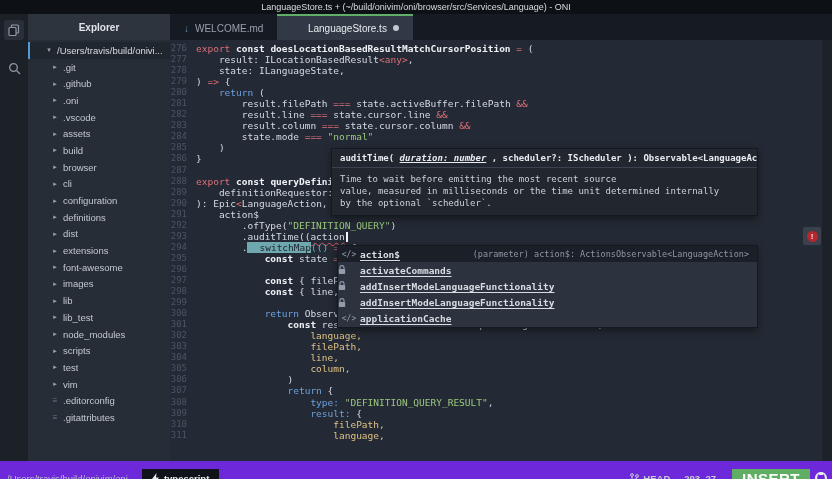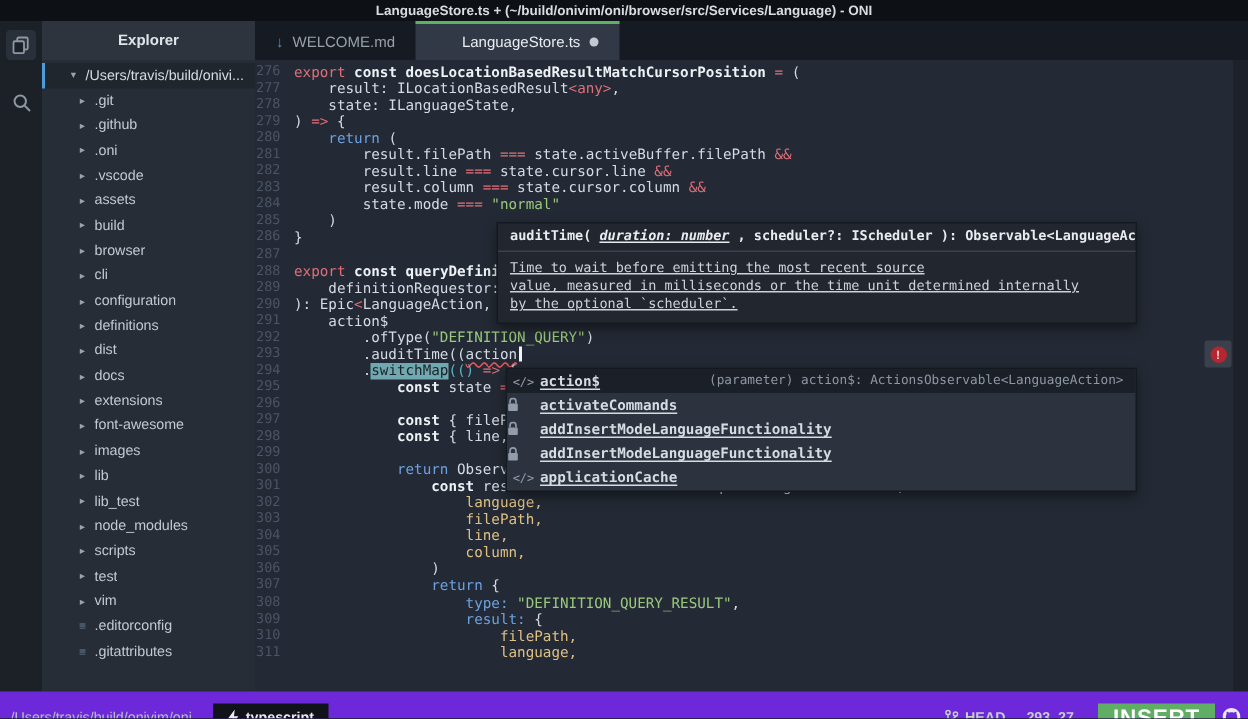--- a/index.html
+++ b/index.html
@@ -2,21 +2,21 @@
 <html><head>
 <meta charset="utf-8">
 <style>
   * { margin:0; padding:0; box-sizing:border-box; }
   html,body { background:#10131a; }
   .app { position:relative; width:832px; height:479px; overflow:hidden;
          background:#242a35; font-family:"Liberation Sans", sans-serif; }
 
   
   .titlebar { position:absolute; left:0; top:0; width:832px; height:14px;
-              background:#0d1014; color:#d9dde2; font-size:9px; font-weight:bold;
+              background:#0d1014; color:#d9dde2; font-size:9px; font-weight:normal;
               display:flex; align-items:center; justify-content:center; }
 
   
   .activitybar { position:absolute; left:0; top:14px; width:28px; height:447px; background:#1c2128; }
   .act-btn { position:absolute; left:4px; width:20px; height:20px; border-radius:3px;
              display:flex; align-items:center; justify-content:center; }
   .act-files { top:6px; background:#2a303a; }
   .act-search { top:44px; }
 
   
@@ -55,41 +55,41 @@
   .sg-k { color:#de6e77; }
   .sg-c { color:#eef1f5; font-weight:bold; }
   .sg-n { color:#eef1f5; font-weight:bold; }
   .sg-w { color:#d5dbe5; }
   .sg-o { color:#de6e77; }
   .sg-s { color:#9ac97d; }
   .sg-b { color:#6ca1e0; }
   .sg-y { color:#dfc184; }
   .sg-t { color:#56b6c2; }
   .sg-e { color:#d5dbe5; text-decoration:underline wavy #e0555a 1px; text-underline-offset:2px; }
-  .sg-hl { background:#6fa8ae; color:#1c222b; }
+  .sg-hl { background:#6fa8ae; color:#1c222b;padding-left:12px; }
   .cursor { display:inline-block; width:2px; height:10px; background:#f0f2f5;
             vertical-align:middle; margin-left:1px; }
 
   .scrollbar { position:absolute; left:822px; top:40px; width:10px; height:421px; background:#1d222a; }
 
   
   .err-badge { position:absolute; left:803px; top:227px; width:18px; height:18px;
                background:#3a414c; border-radius:2px; display:flex; align-items:center; justify-content:center; }
   .err-circle { width:11px; height:11px; border-radius:50%; background:#b5262e; color:#f2dfe0;
                 font-size:8px; font-weight:bold; display:flex; align-items:center; justify-content:center; }
 
   
   .tooltip { position:absolute; left:331px; top:148px; width:427px; background:#22262e;
              border:1px solid #141820; box-shadow:0 3px 8px rgba(0,0,0,.45);
              font-family:"DejaVu Sans Mono", monospace; }
   .tt-title { padding:4px 8px; font-size:9px; font-weight:bold; color:#e8ebf0;
               border-bottom:1px solid #3a4150; white-space:nowrap; overflow:hidden; }
   .tt-param { font-style:italic; text-decoration:underline; }
   .tt-body { padding:5px 8px 6px 8px; font-size:9px; color:#ced3db; }
-  .tt-body div { line-height:12px; white-space:nowrap;text-decoration:underline; }
+  .tt-body div { line-height:12px; white-space:nowrap; }
 
   
   .popup { position:absolute; left:337px; top:245px; width:421px; background:#2c333e;
            border:1px solid #141820; box-shadow:0 3px 8px rgba(0,0,0,.45); }
   .cmp-row { height:16.2px; display:flex; align-items:center;
              font-family:"DejaVu Sans Mono", monospace; font-size:9.5px; color:#d7dce3; }
   .cmp-row.selected { background:#1a1f28; }
   .cmp-icon { flex:0 0 22px; text-align:center; color:#939cab; font-size:8px; }
   .cmp-label { text-decoration:underline; text-underline-offset:2px; font-weight:bold; white-space:nowrap; }
   .cmp-detail { margin-left:auto; padding-right:8px; font-size:8.5px; color:#8f97a3;
@@ -183,24 +183,20 @@
           <span class="arrow">▸</span>
           <span class="tree-label">configuration</span>
         </div>
         <div class="tree-row tree-child">
           <span class="arrow">▸</span>
           <span class="tree-label">definitions</span>
         </div>
         <div class="tree-row tree-child">
           <span class="arrow">▸</span>
           <span class="tree-label">dist</span>
-        </div>
-        <div class="tree-row tree-child">
-          <span class="arrow">▸</span>
-          <span class="tree-label">docs</span>
         </div>
         <div class="tree-row tree-child">
           <span class="arrow">▸</span>
           <span class="tree-label">extensions</span>
         </div>
         <div class="tree-row tree-child">
           <span class="arrow">▸</span>
           <span class="tree-label">font-awesome</span>
         </div>
         <div class="tree-row tree-child">

